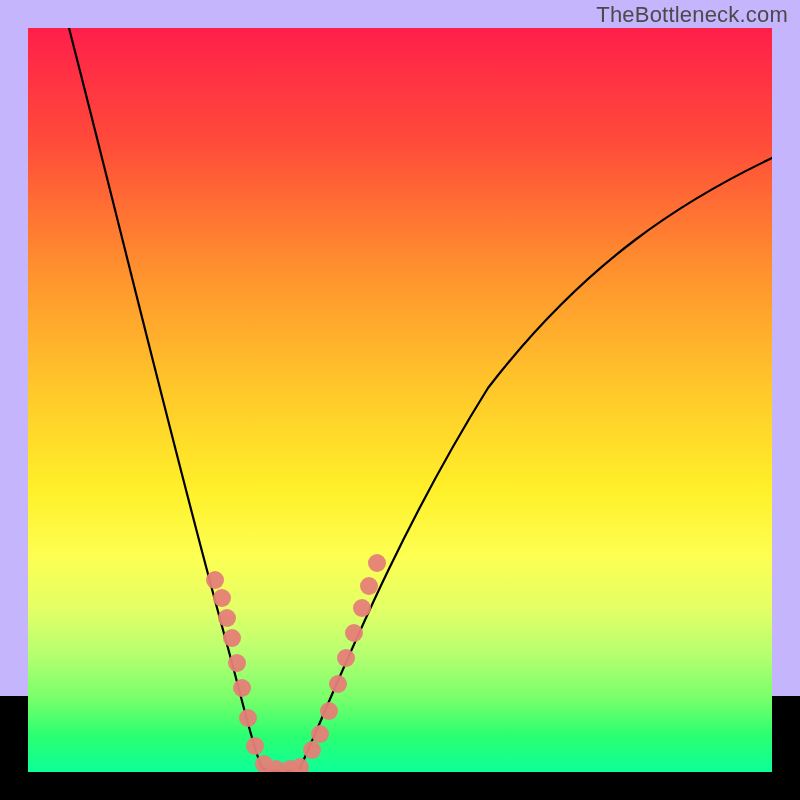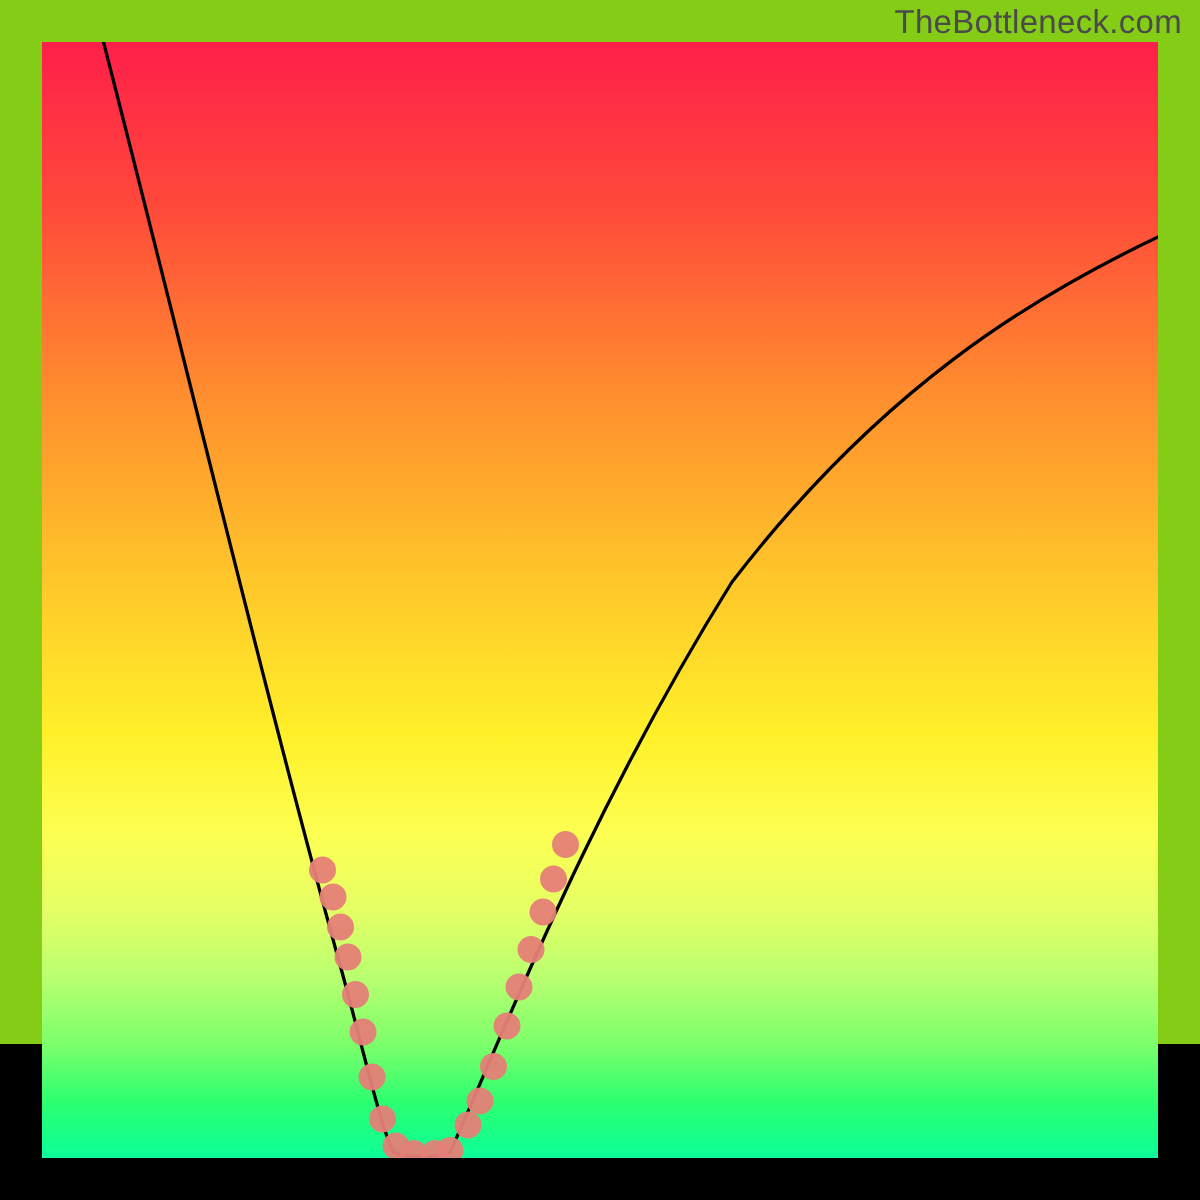--- a/index.html
+++ b/index.html
@@ -10,21 +10,21 @@
     background: #000;
     font-family: Arial, Helvetica, sans-serif;
     overflow: hidden;
   }
   .frame {
     position: absolute;
     top: 0;
     left: 0;
     width: 800px;
     height: 696px;
-    background: #84cc16;
+    background: #c4b5fd;
   }
   .plot-area {
     position: absolute;
     left: 28px;
     top: 28px;
     width: 744px;
     height: 744px;
     
     background: linear-gradient(
       to bottom,

